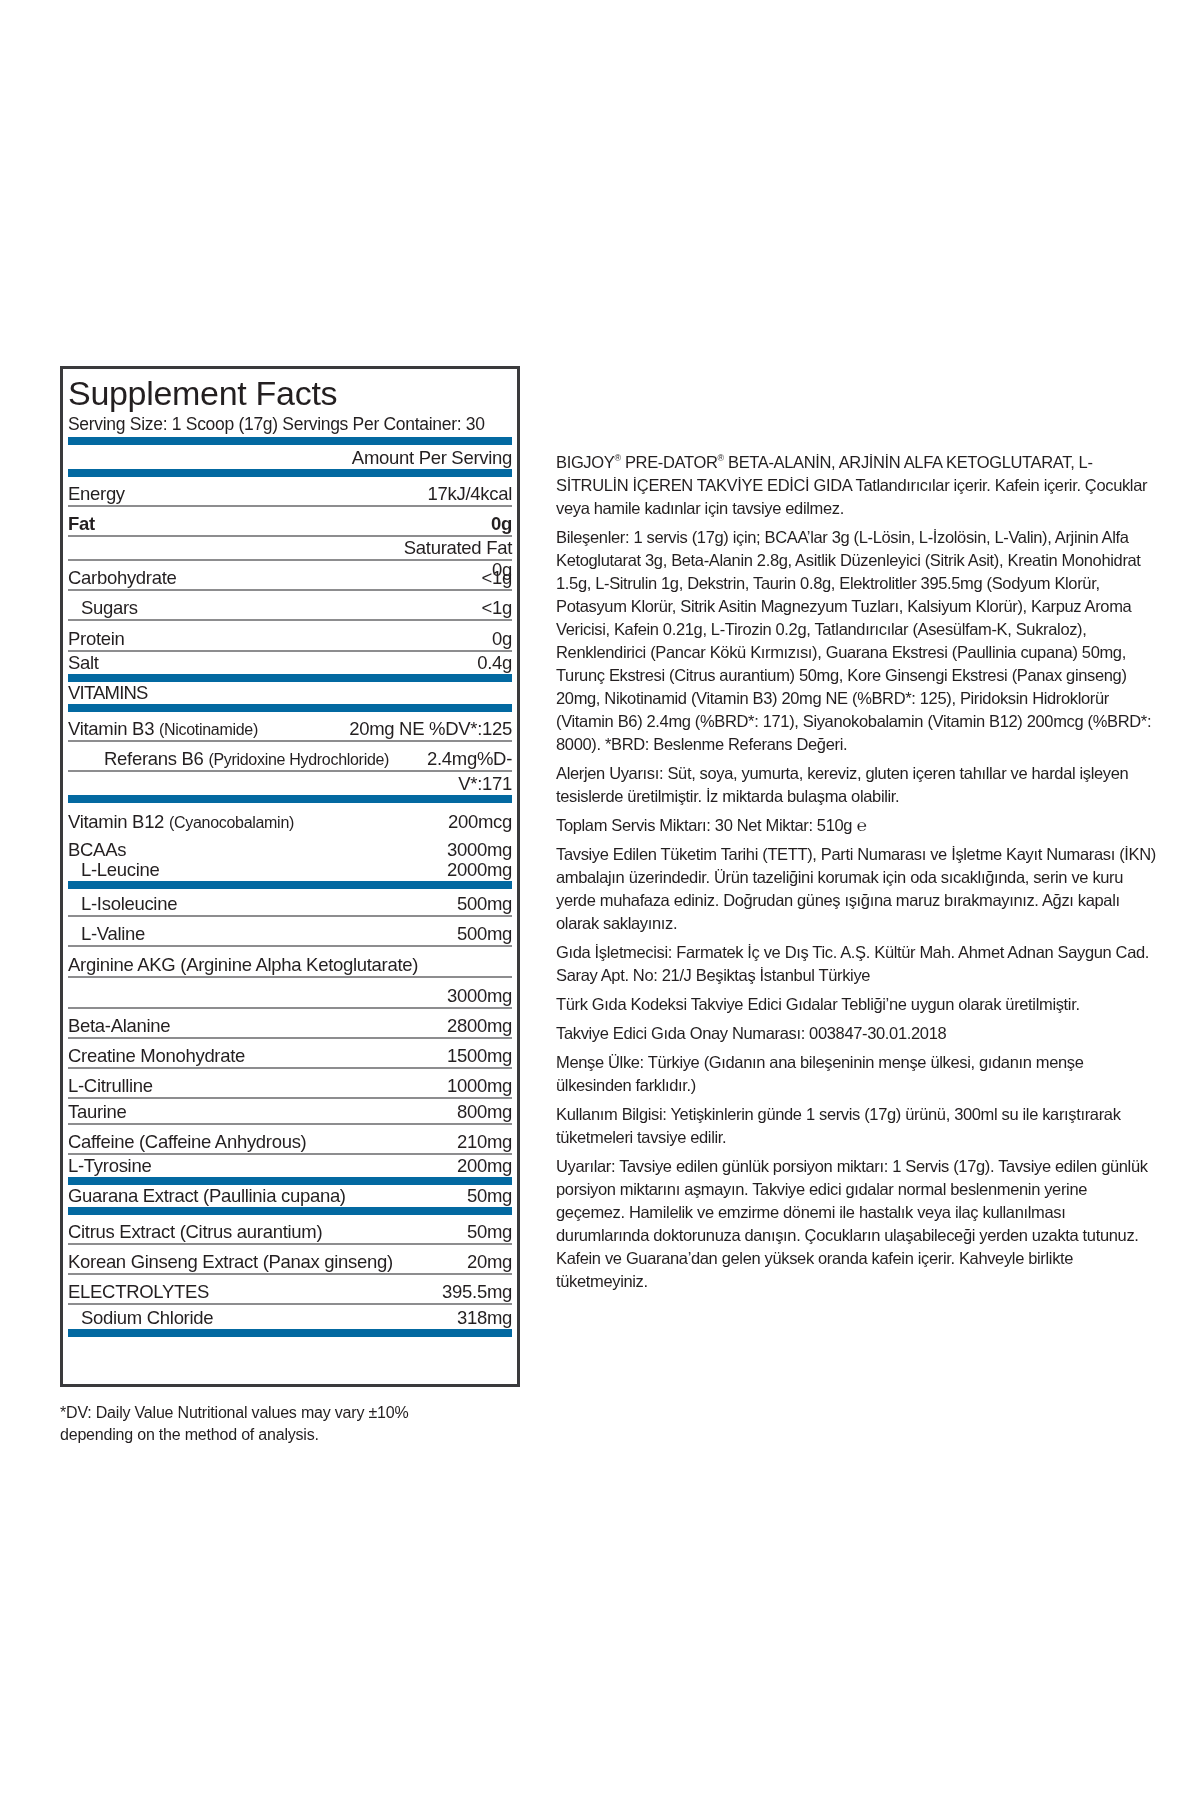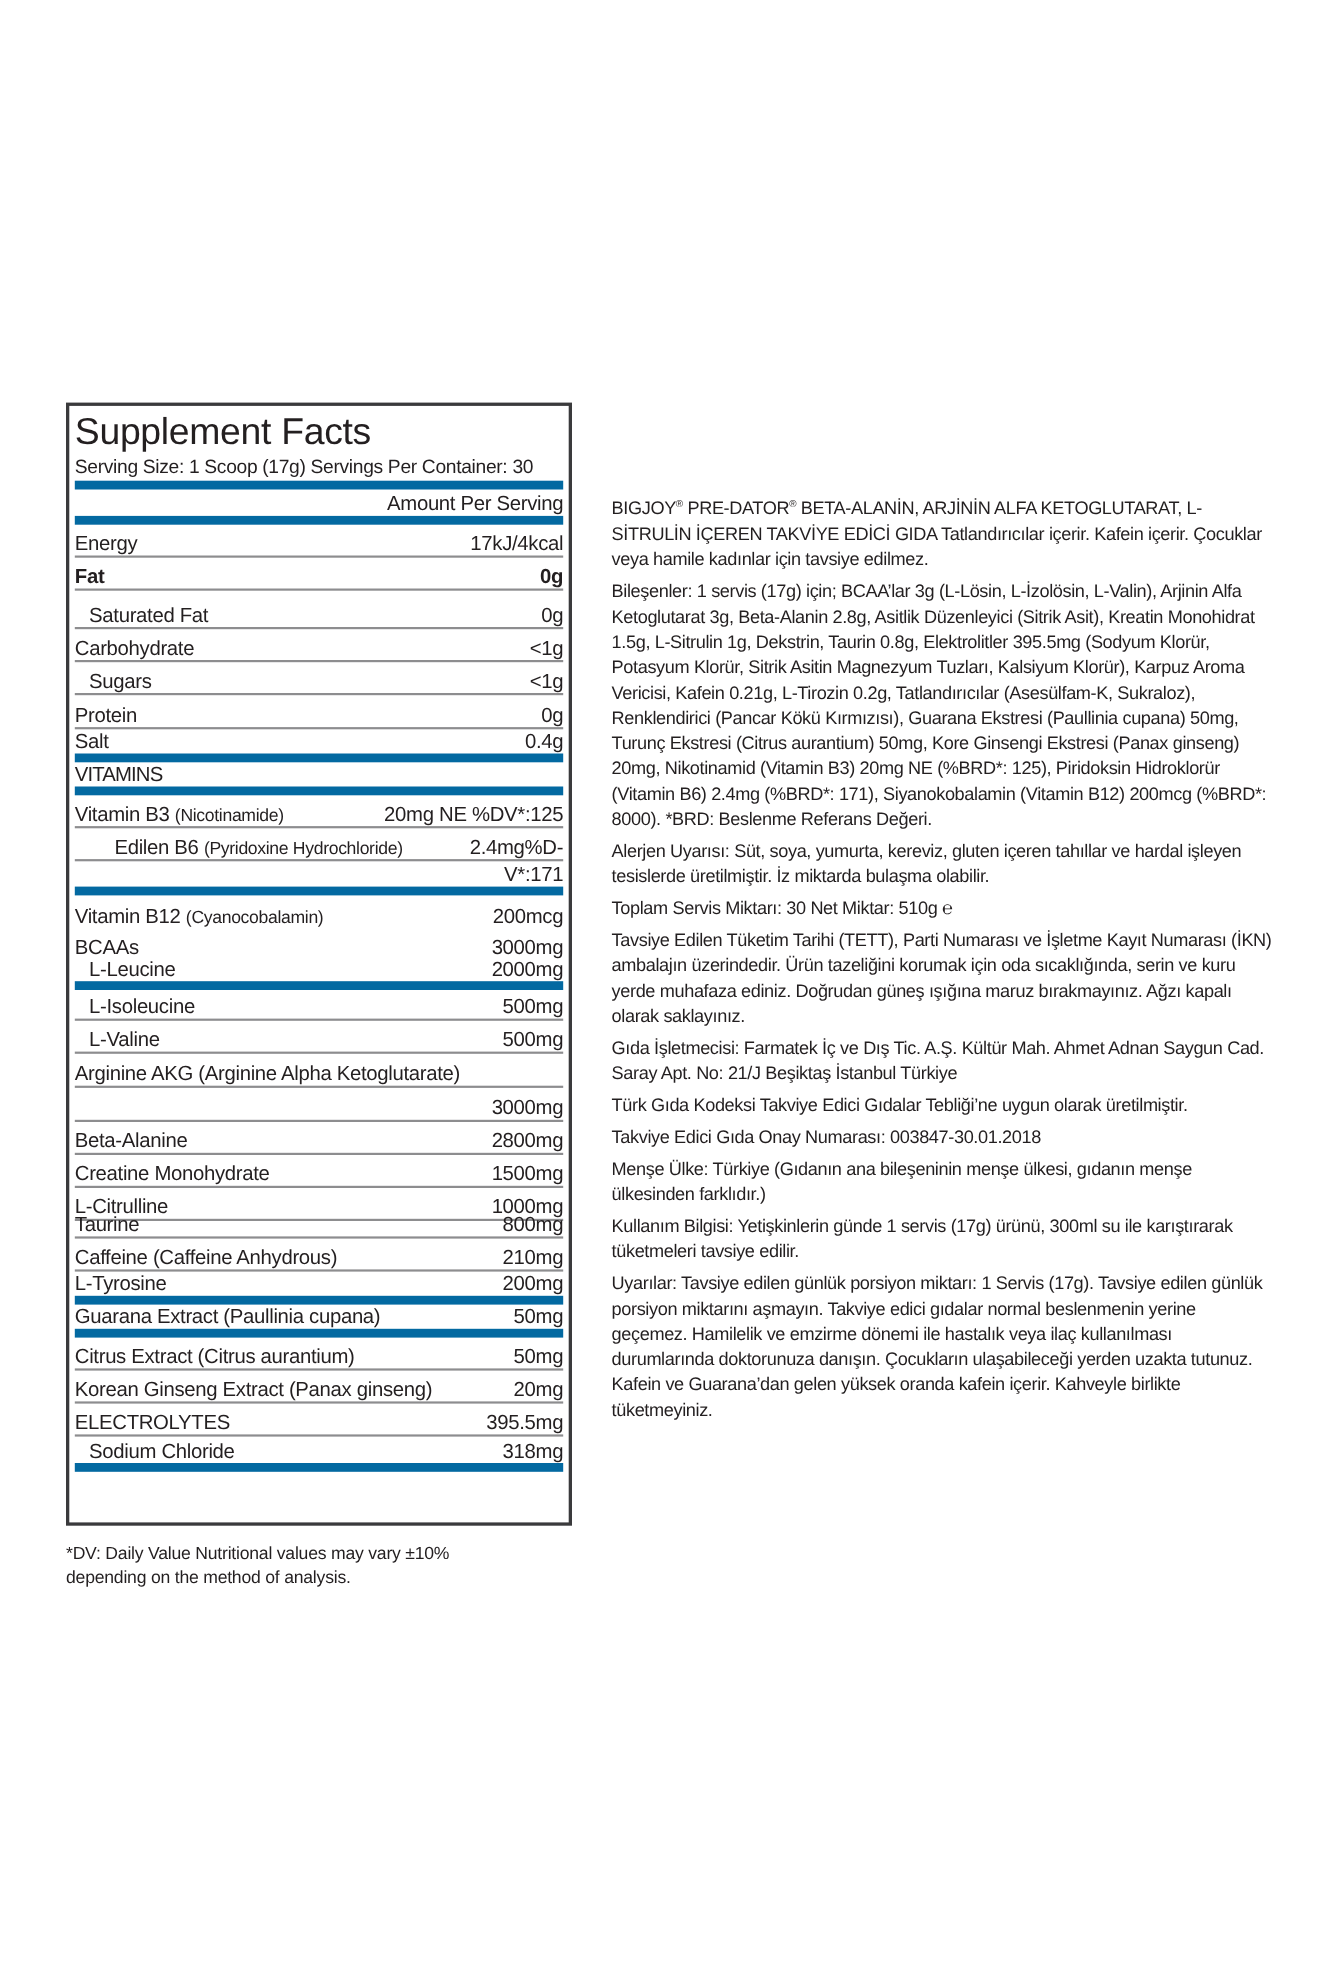--- a/index.html
+++ b/index.html
@@ -41,21 +41,21 @@
     <div class="row thin" style="height:30px;">
       <span class="lbl">Energy</span>
       <span class="val">17kJ/4kcal</span>
     </div>
 
     <div class="row thin" style="height:30px;font-weight:bold;">
       <span class="lbl">Fat</span>
       <span class="val">0g</span>
     </div>
 
-    <div class="row thin indent" style="height:35px;">
+    <div class="row thin indent" style="height:24px;flex-direction:column;">
       <span class="lbl">Saturated Fat</span>
       <span class="val">0g</span>
     </div>
 
     <div class="row thin" style="height:30px;">
       <span class="lbl">Carbohydrate</span>
       <span class="val">&lt;1g</span>
     </div>
 
     <div class="row thin indent" style="height:30px;">
@@ -77,21 +77,21 @@
       <span class="lbl" style="letter-spacing:-0.8px;">VITAMINS</span>
       <span class="val"></span>
     </div>
 
     <div class="row thin" style="height:30px;">
       <span class="lbl"><span>Vitamin B3</span> <span class="small">(Nicotinamide)</span></span>
       <span class="val">20mg NE %DV*:125</span>
     </div>
 
     <div class="row thin indent2" style="height:30px;">
-      <span class="lbl"><span>Edilen B6</span> <span class="small">(Pyridoxine Hydrochloride)</span></span>
+      <span class="lbl"><span>Referans B6</span> <span class="small">(Pyridoxine Hydrochloride)</span></span>
       <span class="val">2.4mg%D-</span>
     </div>
     <div class="row thick" style="height:31px; justify-content:flex-end;">
       <span class="val">V*:171</span>
     </div>
 
     <div class="row none" style="height:30px;">
       <span class="lbl"><span>Vitamin B12</span> <span class="small">(Cyanocobalamin)</span></span>
       <span class="val">200mcg</span>
     </div>
@@ -131,21 +131,21 @@
     <div class="row thin" style="height:30px;">
       <span class="lbl">Creatine Monohydrate</span>
       <span class="val">1500mg</span>
     </div>
 
     <div class="row thin" style="height:30px;">
       <span class="lbl">L-Citrulline</span>
       <span class="val">1000mg</span>
     </div>
 
-    <div class="row thin" style="height:16px;">
+    <div class="row thin" style="height:26px;">
       <span class="lbl">Taurine</span>
       <span class="val">800mg</span>
     </div>
 
     <div class="row thin" style="height:30px;">
       <span class="lbl">Caffeine (Caffeine Anhydrous)</span>
       <span class="val">210mg</span>
     </div>
 
     <div class="row thick" style="height:30px;">

